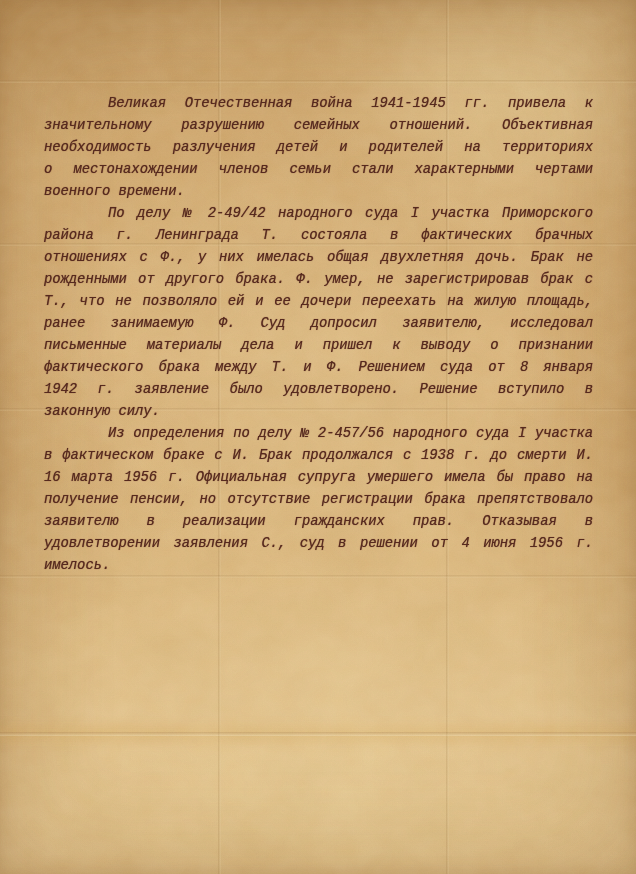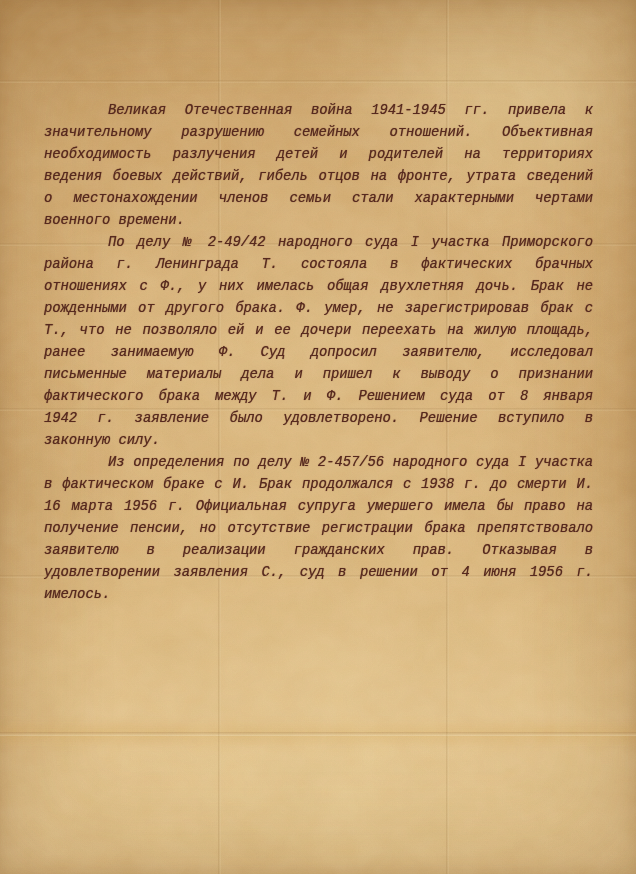--- a/index.html
+++ b/index.html
@@ -45,21 +45,21 @@
     background: linear-gradient(180deg, rgba(124,82,30,.14), rgba(248,232,190,.18));
   }
   .crease-h.strong {
     height: 4px;
     background: linear-gradient(180deg, rgba(148,95,32,.26), rgba(250,236,196,.28));
     box-shadow: 0 0 12px 5px rgba(206,142,48,.16);
   }
   .text-block {
     position: absolute;
     left: 44px;
-    top: 100px;
+    top: 93px;
     width: 549px;
     z-index: 4;
     font-style: italic;
     font-size: 13.8px;
     line-height: 22px;
     color: #57291e;
     text-shadow: 0 0 1px rgba(87,41,30,.65), 0.4px 0.4px 0 rgba(87,41,30,.25);
     letter-spacing: 0;
   }
   .paragraph { margin: 0; }
@@ -99,21 +99,20 @@
   <div class="crease-h" style="top:243px"></div>
   <div class="crease-h" style="top:408px"></div>
   <div class="crease-h" style="top:575px"></div>
   <div class="crease-h strong" style="top:732px"></div>
 
   <div class="text-block" id="text-block">
       <div class="paragraph">
         <div class="line indent">Великая Отечественная война 1941-1945 гг. привела к</div>
         <div class="line">значительному разрушению семейных отношений. Объективная</div>
         <div class="line">необходимость разлучения детей и родителей на территориях</div>
-        <div class="line">ведения боевых действий, гибель отцов на фронте, утрата сведений</div>
         <div class="line">о местонахождении членов семьи стали характерными чертами</div>
         <div class="line last">военного времени.</div>
       </div>
       <div class="paragraph">
         <div class="line indent">По делу №&nbsp;2-49/42 народного суда I&nbsp;участка Приморского</div>
         <div class="line">района г.&nbsp;Ленинграда Т. состояла в фактических брачных</div>
         <div class="line">отношениях с Ф., у них имелась общая двухлетняя дочь. Брак не</div>
         <div class="line">рожденными от другого брака. Ф. умер, не зарегистрировав брак с</div>
         <div class="line">Т., что не позволяло ей и ее дочери переехать на жилую площадь,</div>
         <div class="line">ранее занимаемую Ф. Суд допросил заявителю, исследовал</div>

